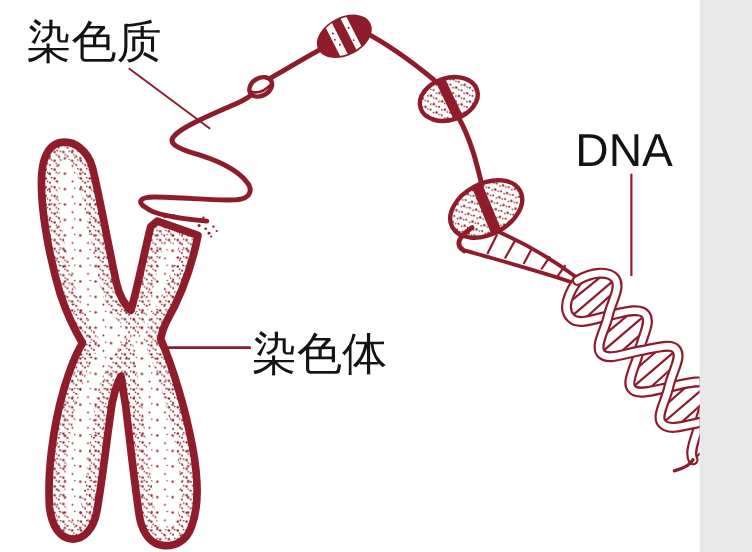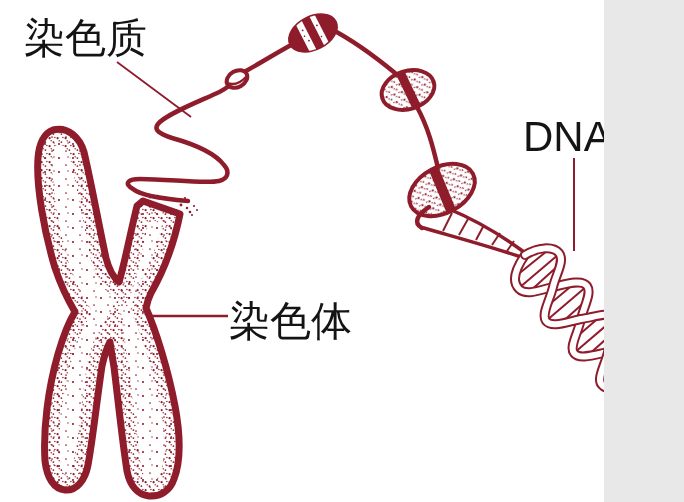--- a/index.html
+++ b/index.html
@@ -7,20 +7,21 @@
     --text:#141414;
     --background:#ffffff;
   }
   html,body{margin:0;padding:0;background:#e8e8e8;}
   .canvas{
     position:relative;
     width:604px;height:502px;
     background:var(--background);
     overflow:hidden;
     font-family:"Liberation Sans","DejaVu Sans",sans-serif;
+    padding-left:32px;
   }
   svg{display:block;position:absolute;left:0;top:0;}
   .ink-stroke{stroke:var(--ink);fill:none;}
   .ink-fill{fill:var(--ink);}
   .white-stroke{stroke:var(--background);fill:none;}
   .white-fill{fill:var(--background);}
   .dot{fill:var(--ink);}
   .label{
     fill:var(--text);
     font-family:"Liberation Sans","DejaVu Sans",sans-serif;

